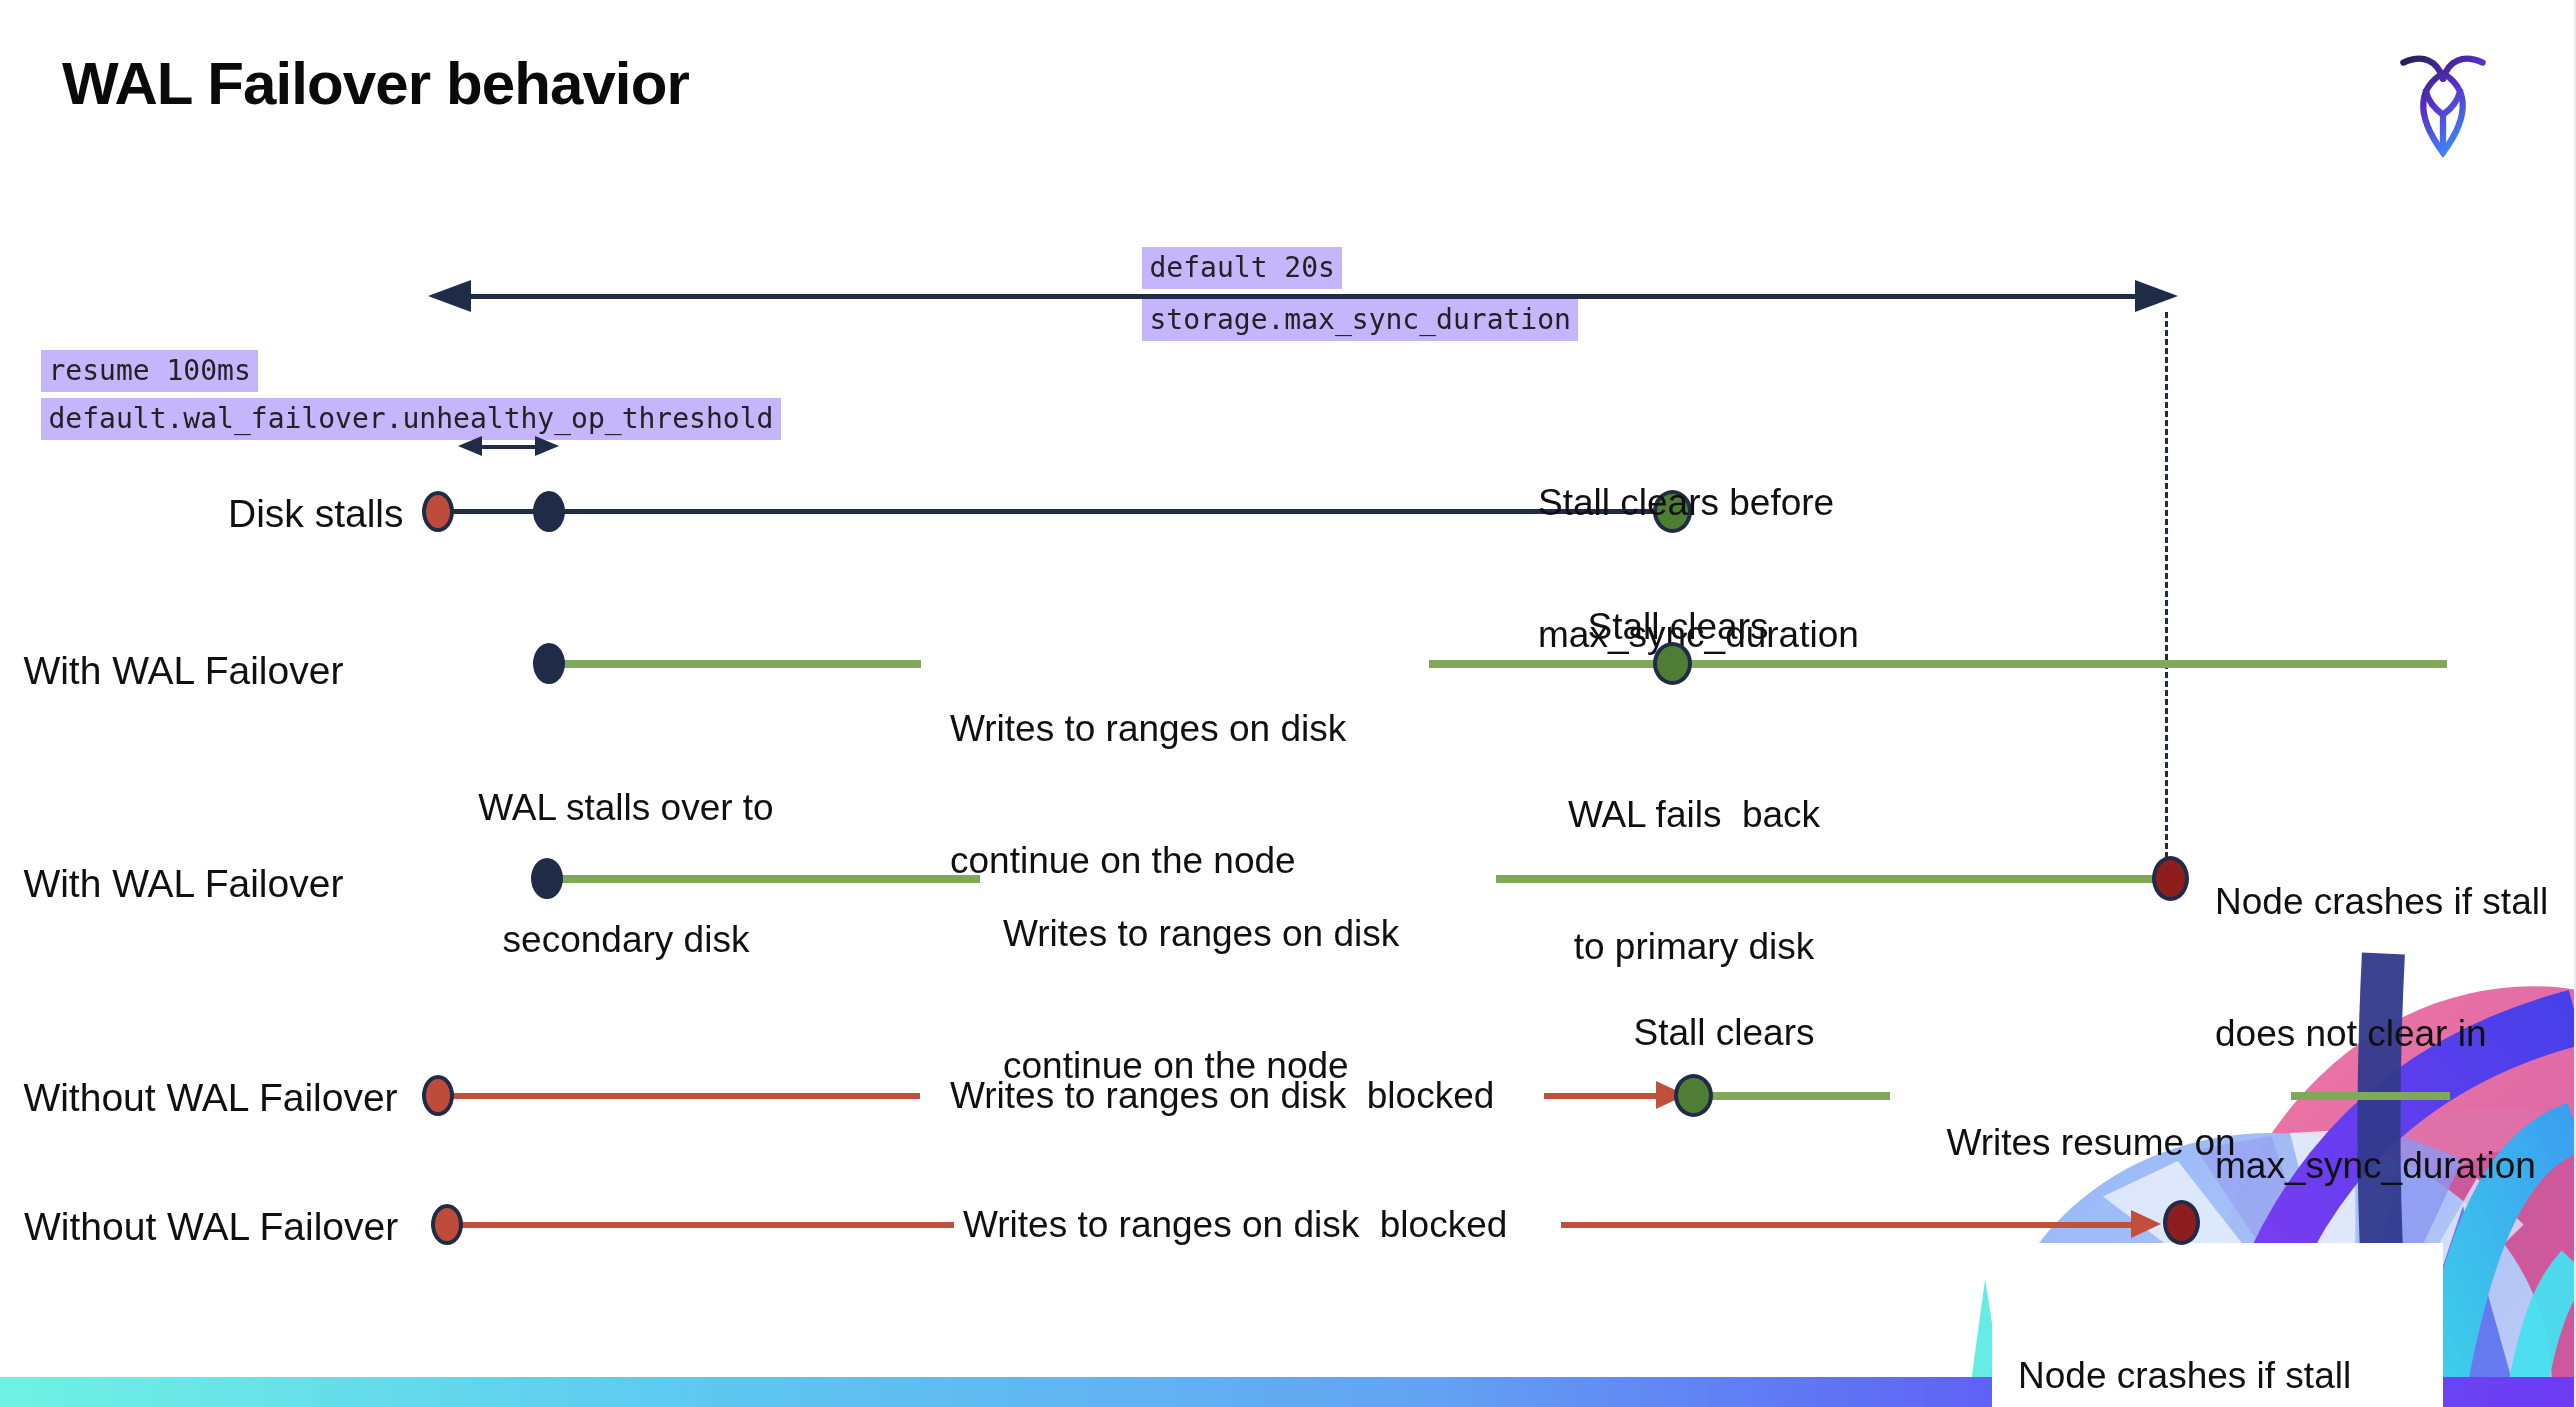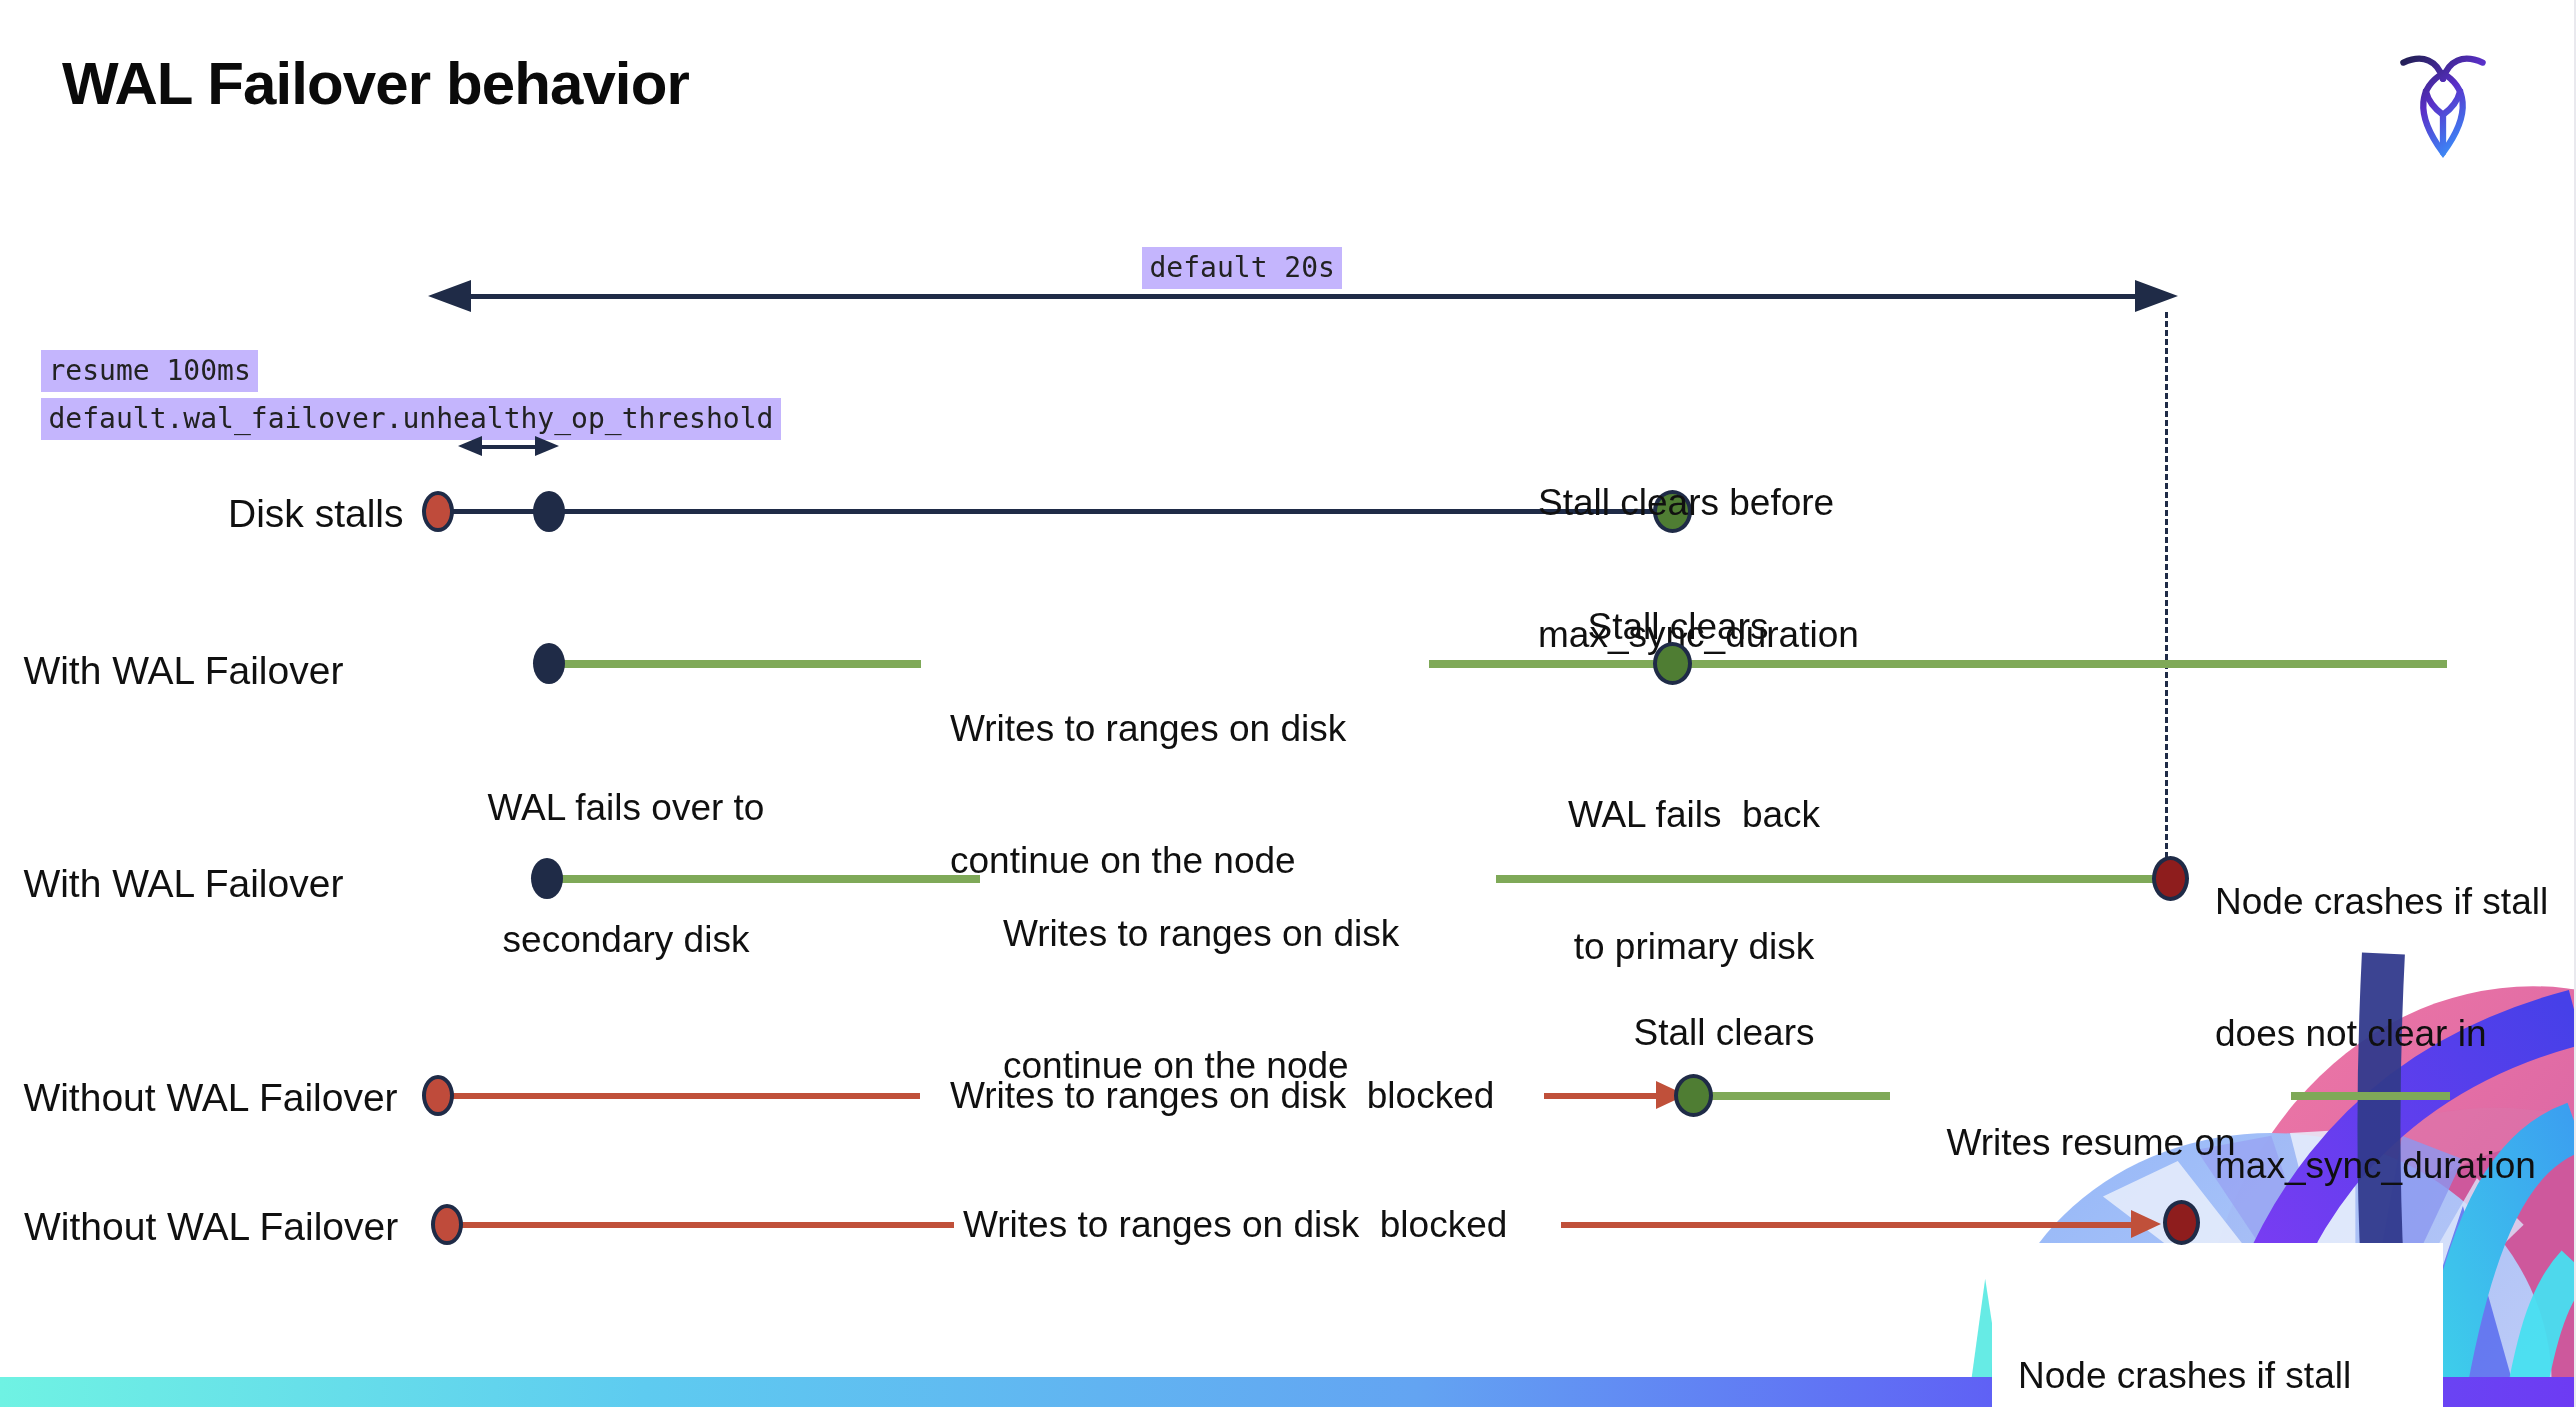--- a/index.html
+++ b/index.html
@@ -124,20 +124,21 @@
 
   <div>
     <div class="hline navy-line" style="left:463px; top:294px; width:1678px;"></div>
     <div class="tri tri-left-navy" style="left:428px; top:280px;"></div>
     <div class="tri tri-right-navy" style="left:2135px; top:280px;"></div>
   </div>
 
   <div class="dashed-v" style="left:2165px; top:312px; height:546px;"></div>
 
   <div class="mono" style="left:1142px; top:247px;">default 20s</div>
+  <div class="mono" style="left:1142px; top:299px;">storage.max_sync_duration</div>
   <div class="mono" style="left:41px; top:350px;">resume 100ms</div>
   <div class="mono" style="left:41px; top:398px;">default.wal_failover.unhealthy_op_threshold</div>
 
   <div>
     <div class="hline navy-line" style="left:477px; top:445px; width:65px; height:3.7px;"></div>
     <div class="tri tri-left-navy-sm" style="left:458px; top:436px;"></div>
     <div class="tri tri-right-navy-sm" style="left:535px; top:436px;"></div>
   </div>
 
   <div>
@@ -152,21 +153,21 @@
     </div>
   </div>
 
   <div>
     <div class="row-label" style="left:23.4px; top:649px;">With WAL Failover</div>
     <div class="hline green-line" style="left:549px; top:660px; width:372px;"></div>
     <div class="hline green-line" style="left:1429px; top:660px; width:1018px;"></div>
     <div class="dot dot-navy" style="left:533px; top:643px;"></div>
     <div class="dot dot-green" style="left:1653px; top:642px;"></div>
     <div class="ann centered" style="left:626px; top:698px;">
-      <div>WAL fails over to</div>
+      <div>WAL stalls over to</div>
       <div>secondary disk</div>
     </div>
     <div class="ann" style="left:950px; top:619px;">
       <div>Writes to ranges on disk</div>
       <div>continue on the node</div>
     </div>
     <div class="ann centered" style="left:1678px; top:605px;">Stall clears</div>
     <div class="ann centered" style="left:1694px; top:705px;">
       <div>WAL fails  back</div>
       <div>to primary disk</div>

